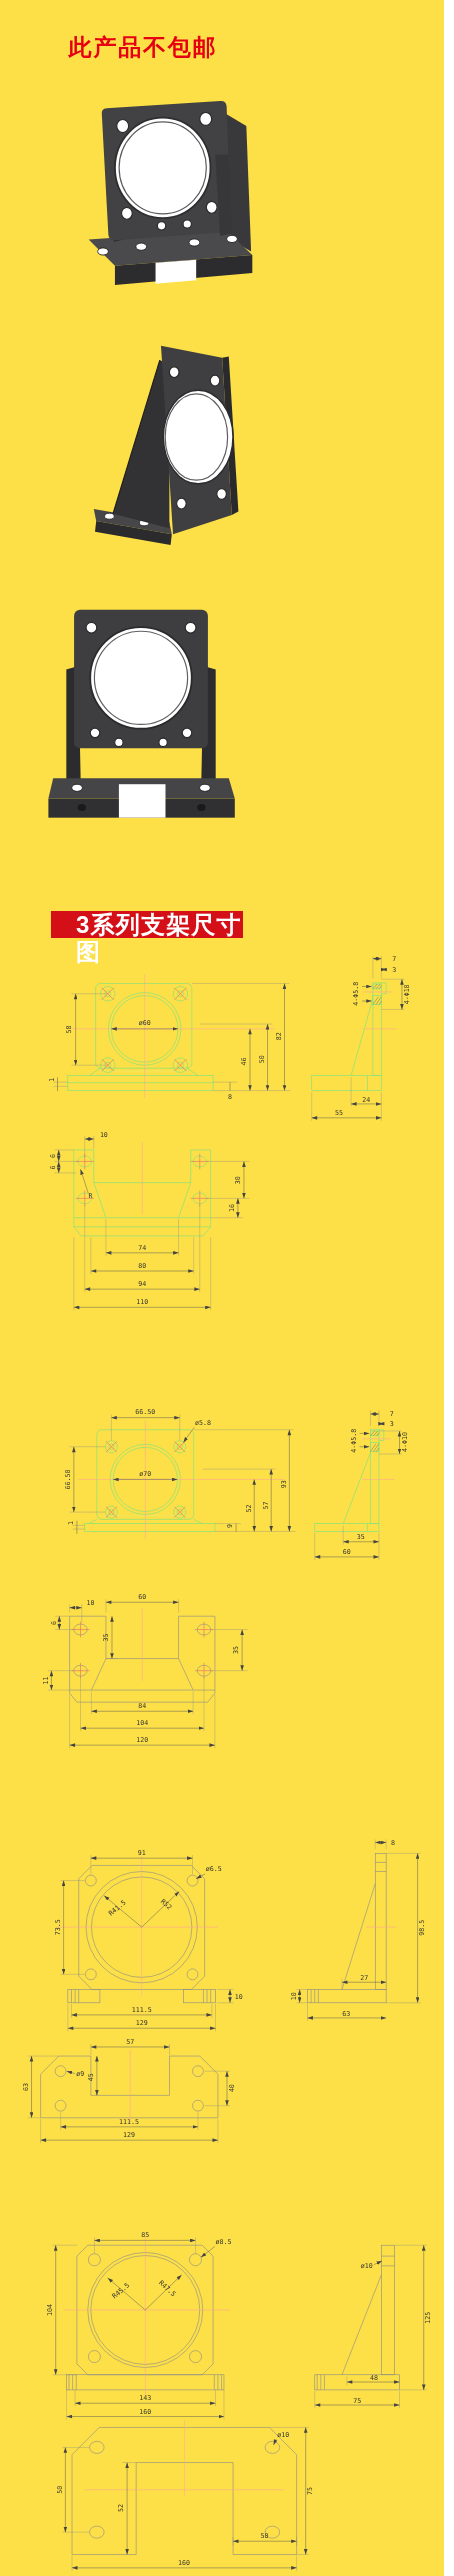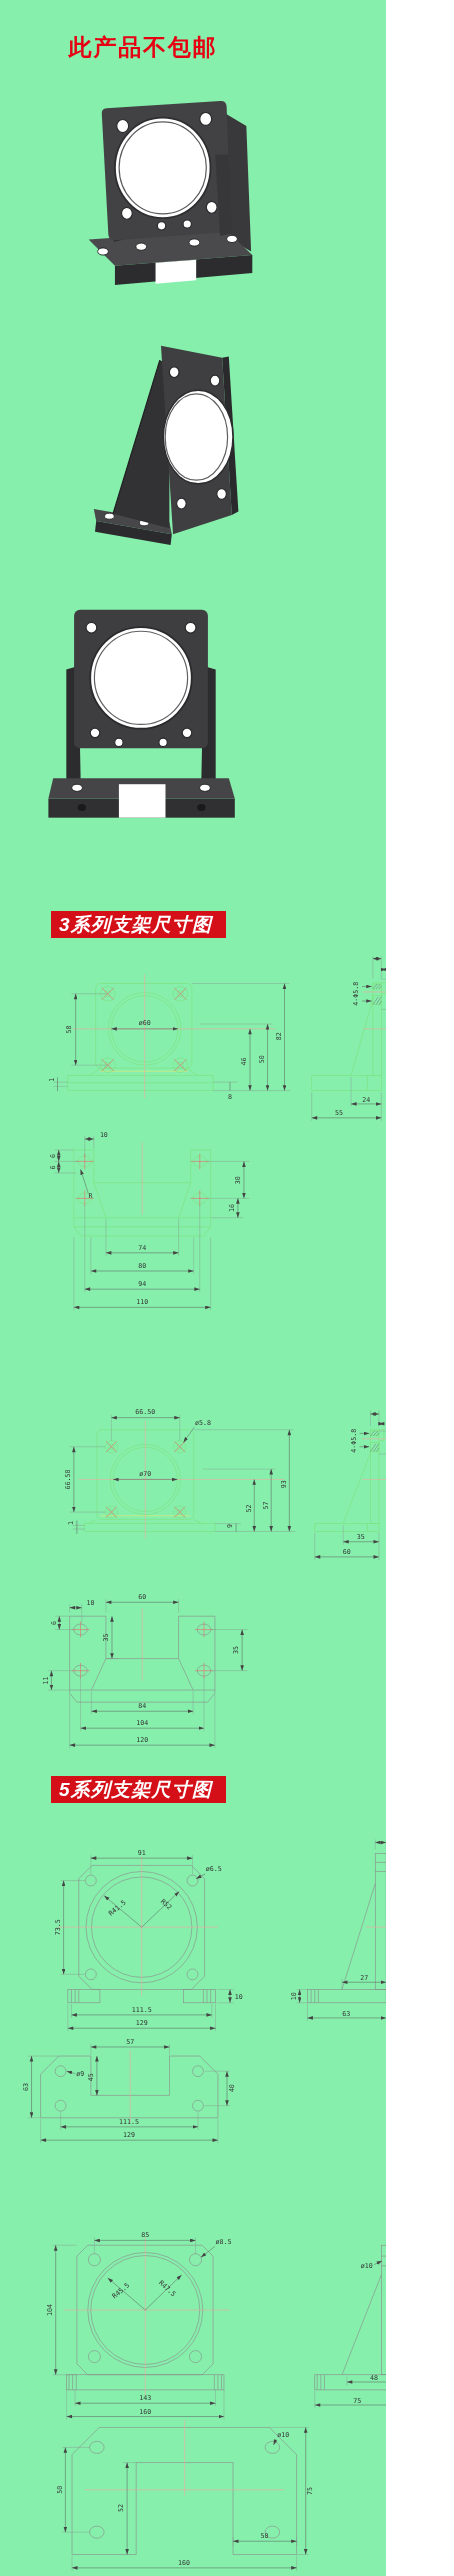--- a/index.html
+++ b/index.html
@@ -1,21 +1,21 @@
 <!DOCTYPE html>
 <html style="font-size:9.7px"><head>
 <meta charset="utf-8">
 <style>
   html,body{margin:0;padding:0;background:#fff;}
-  .page{position:relative;width:386px;height:2576px;background:#86efac;overflow:hidden;
+  .page{position:relative;width:444px;height:2576px;background:#fde047;overflow:hidden;
         font-family:"Liberation Sans",sans-serif;}
   .title{position:absolute;top:31.5px;left:0;width:286px;text-align:center;
          font-size:23px;font-weight:bold;letter-spacing:1.8px;}
   .banner{position:absolute;left:51px;width:167px;height:27px;line-height:27px;
-          padding-left:8px;color:#fff;font-size:19px;font-weight:bold;letter-spacing:1.2px;font-style:italic;}
+          padding-left:25px;color:#fff;font-size:24px;font-weight:bold;letter-spacing:1.2px;}
   svg{position:absolute;overflow:visible;}
   
   .g{stroke:#7fe37f;fill:none;stroke-width:1.1}
   .y{stroke:#e9e96a;fill:none;stroke-width:1}
   .c{stroke:#ffa0a0;fill:none;stroke-width:.9}
   .x{stroke:#e66a6a;fill:none;stroke-width:1}
   .k{stroke:#8a8a8a;fill:none;stroke-width:1}
   .d{stroke:#555;fill:none;stroke-width:.8}
   .e{stroke:#888;fill:none;stroke-width:.6}
   .h{stroke:#666;fill:none;stroke-width:.8}
@@ -390,21 +390,20 @@
         <line class="e" x1="337" y1="519" x2="337" y2="608"></line>
       <line class="d" x1="133" y1="603" x2="337" y2="603" marker-start="url(#as)" marker-end="url(#ae)"></line>
       <text class="t m" x="235" y="598">104</text>
       <line class="e" x1="115" y1="547" x2="115" y2="636"></line>
         <line class="e" x1="355" y1="547" x2="355" y2="636"></line>
       <line class="d" x1="115" y1="631" x2="355" y2="631" marker-start="url(#as)" marker-end="url(#ae)"></line>
       <text class="t m" x="235" y="626">120</text>
     </g>
   </svg>
 
-  <div class="banner" style="top:1776px;background:#d40f18">5系列支架尺寸图</div>
 
   <svg style="left:0;top:1814px" width="454" height="354" viewBox="0 0 750 585">
 
     <g>
       <path class="k" d="M152,85 H316 L338,107 V268 L316,290 H152 L130,268 V107 Z"></path>
       <circle class="k" cx="234" cy="187" r="92"></circle>
         <circle class="k" cx="234" cy="187" r="83"></circle>
       <circle class="k" cx="150" cy="110" r="9"></circle>
         <circle class="k" cx="318" cy="110" r="9"></circle>
       <circle class="k" cx="150" cy="265" r="9"></circle>

